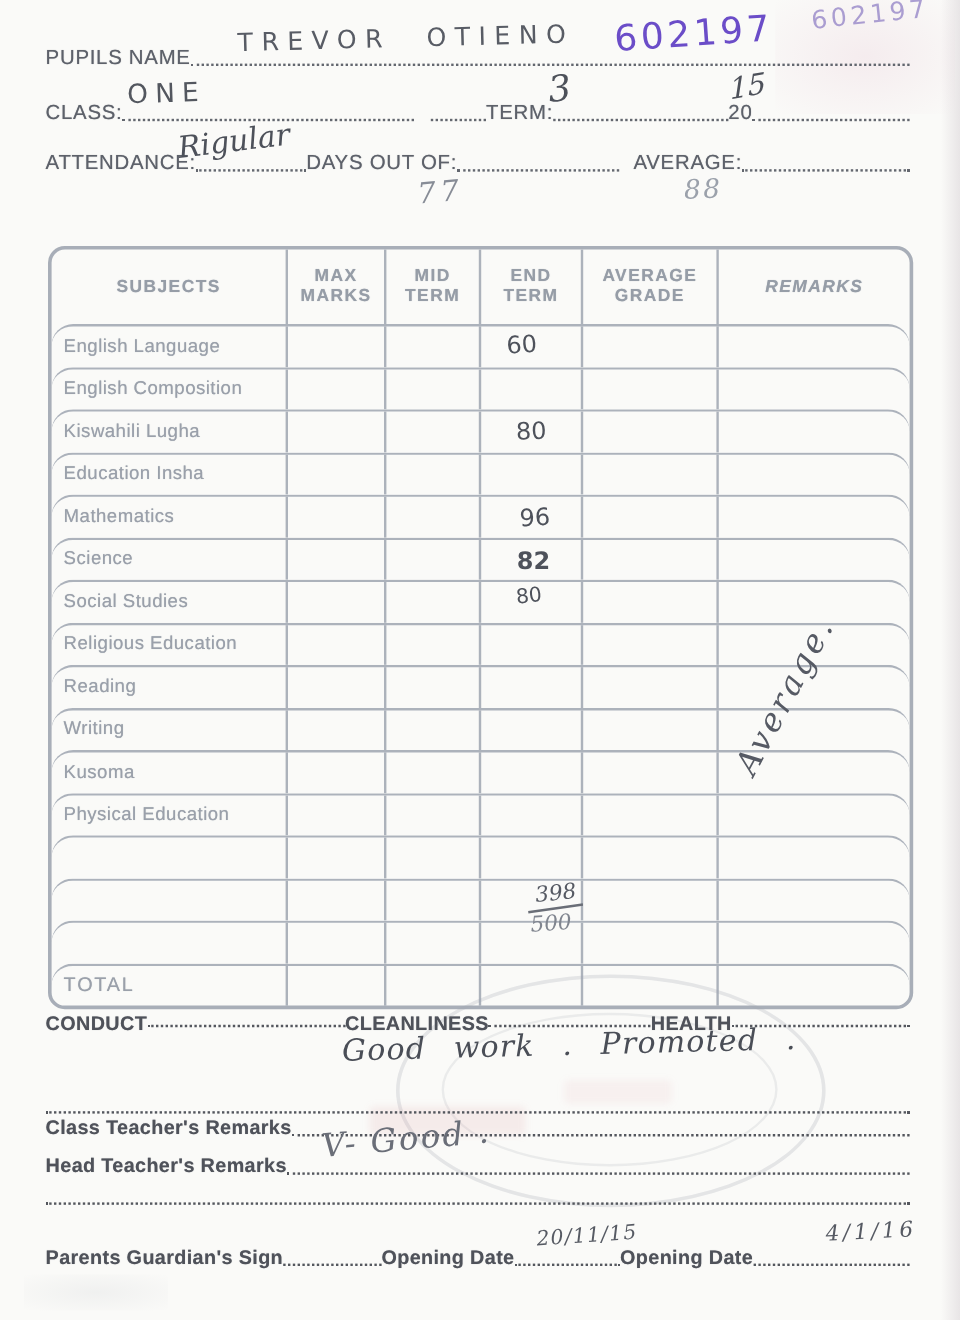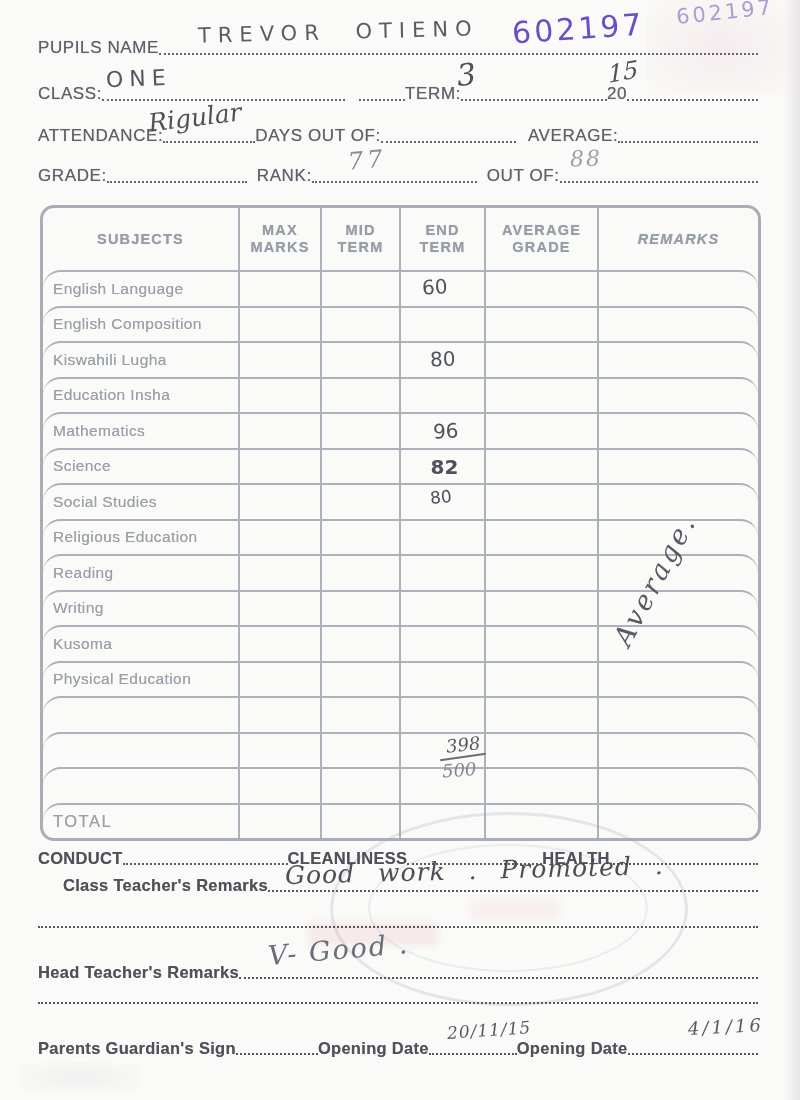--- a/index.html
+++ b/index.html
@@ -124,30 +124,20 @@
   <div class="fline" style="top:114px;height:30px;">
     <span class="plbl">ATTENDANCE:</span>
     <span class="dots" style="width:92px;"></span>
     <span class="plbl">DAYS OUT OF:</span>
     <span class="dots" style="width:135px;"></span>
     <span class="gap" style="width:12px;"></span>
     <span class="plbl">AVERAGE:</span>
     <span class="dots fill"></span>
   </div>
 
-  <div class="fline" style="top:154px;height:30px;">
-    <span class="plbl">GRADE:</span>
-    <span class="dots" style="width:140px;"></span>
-    <span class="gap" style="width:10px;"></span>
-    <span class="plbl">RANK:</span>
-    <span class="dots" style="width:165px;"></span>
-    <span class="gap" style="width:10px;"></span>
-    <span class="plbl">OUT OF:</span>
-    <span class="dots fill"></span>
-  </div>
 
   <div class="hw hw-corner" style="left:676px;top:2px;">602197</div>
   <div class="hw hw-name" style="left:198px;top:22px;">TREVOR OTIENO</div>
   <div class="hw hw-adm" style="left:512px;top:14px;">602197</div>
   <div class="hw hw-one" style="left:106px;top:68px;">ONE</div>
   <div class="hw hw-3" style="left:457px;top:60px;">3</div>
   <div class="hw hw-15" style="left:608px;top:60px;">15</div>
   <div class="hw hw-rig" style="left:148px;top:105px;">Rigular</div>
   <div class="hw hw-77" style="left:348px;top:148px;">77</div>
   <div class="hw hw-88" style="left:570px;top:148px;">88</div>
@@ -338,30 +328,30 @@
     </div>
 
     <div class="avg-note">Average.</div>
     <div class="total-frac">
       <span class="frac-top">398</span>
       <span class="frac-line"></span>
       <span class="frac-bottom">500</span>
     </div>
   </div>
 
-  <div class="fline" style="top:840px;height:26px;">
+  <div class="fline" style="top:840px;height:26px;align-items:center;">
     <span class="blbl">CONDUCT</span>
     <span class="bdots" style="width:165px;"></span>
     <span class="blbl">CLEANLINESS</span>
     <span class="bdots" style="width:135px;"></span>
     <span class="blbl">HEALTH</span>
     <span class="bdots fill"></span>
   </div>
 
-  <div class="fline" style="top:865px;height:28px;margin-left:25px;">
+  <div class="fline" style="top:920px;height:28px;">
     <span class="blbl">Class Teacher's Remarks</span>
     <span class="bdots fill"></span>
   </div>
 
   <div class="dotline" style="top:926px;"></div>
 
   <div class="fline" style="top:952px;height:28px;">
     <span class="blbl">Head Teacher's Remarks</span>
     <span class="bdots fill"></span>
   </div>

